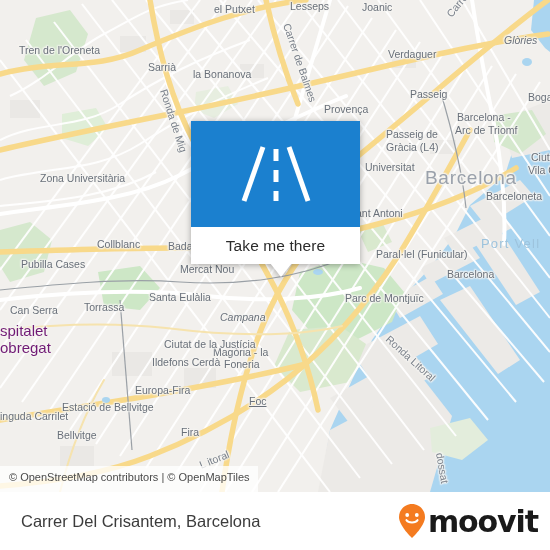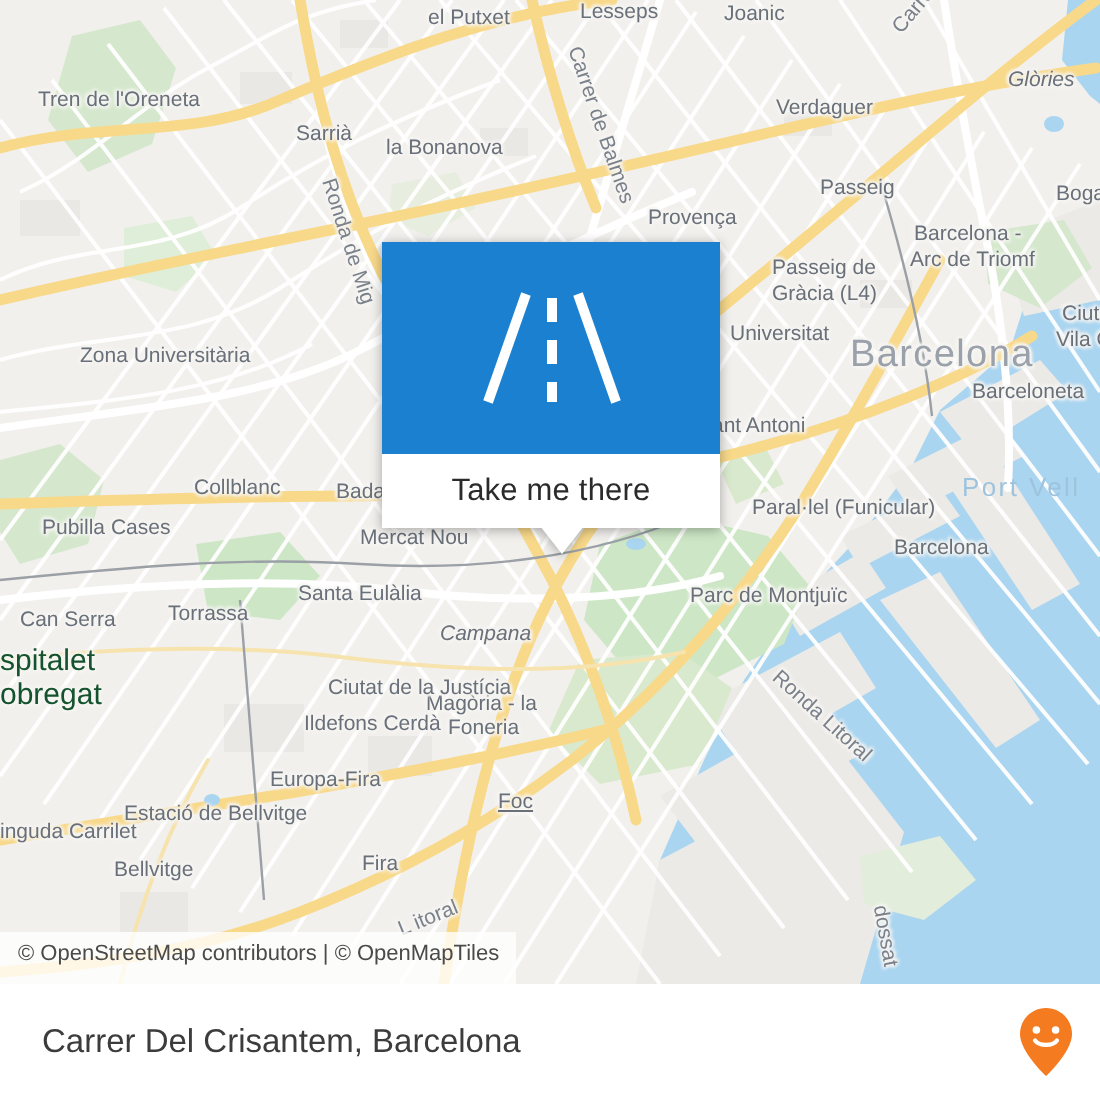--- a/index.html
+++ b/index.html
@@ -48,21 +48,21 @@
     letter-spacing: 0.7px;
   }
   .maplabel.water-lbl {
     color: #9dc3dd;
     font-size: 13px;
     letter-spacing: 1.2px;
     text-shadow: none;
   }
   .maplabel.big-place {
     font-size: 15px;
-    color: #14532d;
+    color: #701a75;
   }
   .maplabel.road {
     color: #7a818b;
     font-size: 10.5px;
   }
 
   
   #attribution {
     position: absolute;
     left: 0;
@@ -382,16 +382,17 @@
   <div id="bottombar">
     <div id="place-title">Carrer Del Crisantem, Barcelona</div>
 
     <div id="brand">
       <svg width="30" height="36" viewBox="0 0 30 36">
         <path d="M15,1 C7.8,1 2,6.8 2,14 C2,23 15,35 15,35 C15,35 28,23 28,14 C28,6.8 22.2,1 15,1 Z" fill="#f47b20"></path>
         <circle cx="10.2" cy="12" r="1.9" fill="#ffffff"></circle>
         <circle cx="19.8" cy="12" r="1.9" fill="#ffffff"></circle>
         <path d="M9.5,17.2 C11.4,20.2 18.6,20.2 20.5,17.2" stroke="#ffffff" stroke-width="2.1" fill="none" stroke-linecap="round"></path>
       </svg>
+      <span id="brand-word">moovit</span>
     </div>
   </div>
 
 </div>
 
 </body></html>

